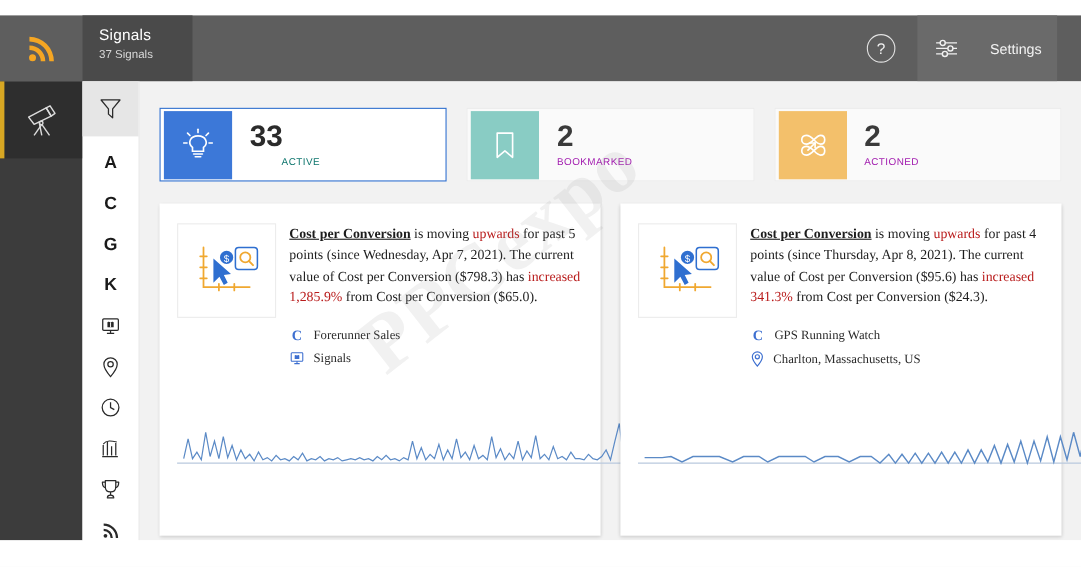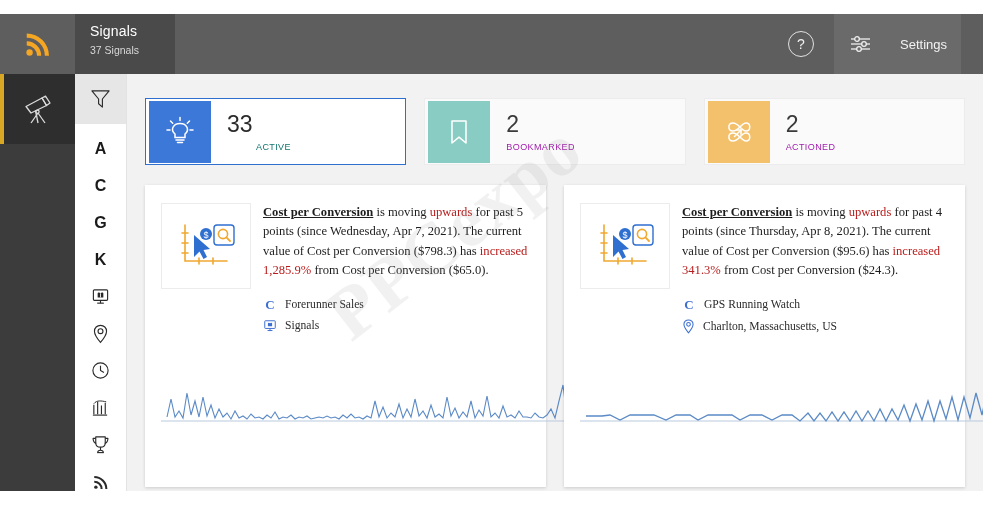--- a/index.html
+++ b/index.html
@@ -81,21 +81,21 @@
   .stat-card {
     flex: 1; height: 67px; background: #fafafa; display: flex; align-items: center;
     border: 1px solid #ececec; cursor: pointer; position: relative;
   }
   .stat-card.selected { background: #ffffff; border: 1.5px solid #2f6fce; }
   .stat-icon {
     width: 62px; height: 62px; margin-left: 3px; flex: none;
     display: flex; align-items: center; justify-content: center;
   }
   .stat-text { padding-left: 16px; }
-  .stat-num { font-size: 23px; color: #3a3a3a; line-height: 26px; font-weight: 400; }
+  .stat-num { font-size: 27px; color: #3a3a3a; line-height: 26px; font-weight: 700; }
   .stat-lab {
     font-size: 13.5px; color: #a21caf; letter-spacing: .4px;
     font-variant: small-caps; text-transform: lowercase; margin-top: 1px;
   }
   .stat-card.selected .stat-num { color: #2b2b2b; }
   .stat-card.selected .stat-lab { color: #0f766e; margin-left: 29px; }
 
   .signals-row { display: flex; gap: 18px; margin-top: 20px; }
   .signal-card {
     flex: 1; height: 302px; background: #ffffff;

